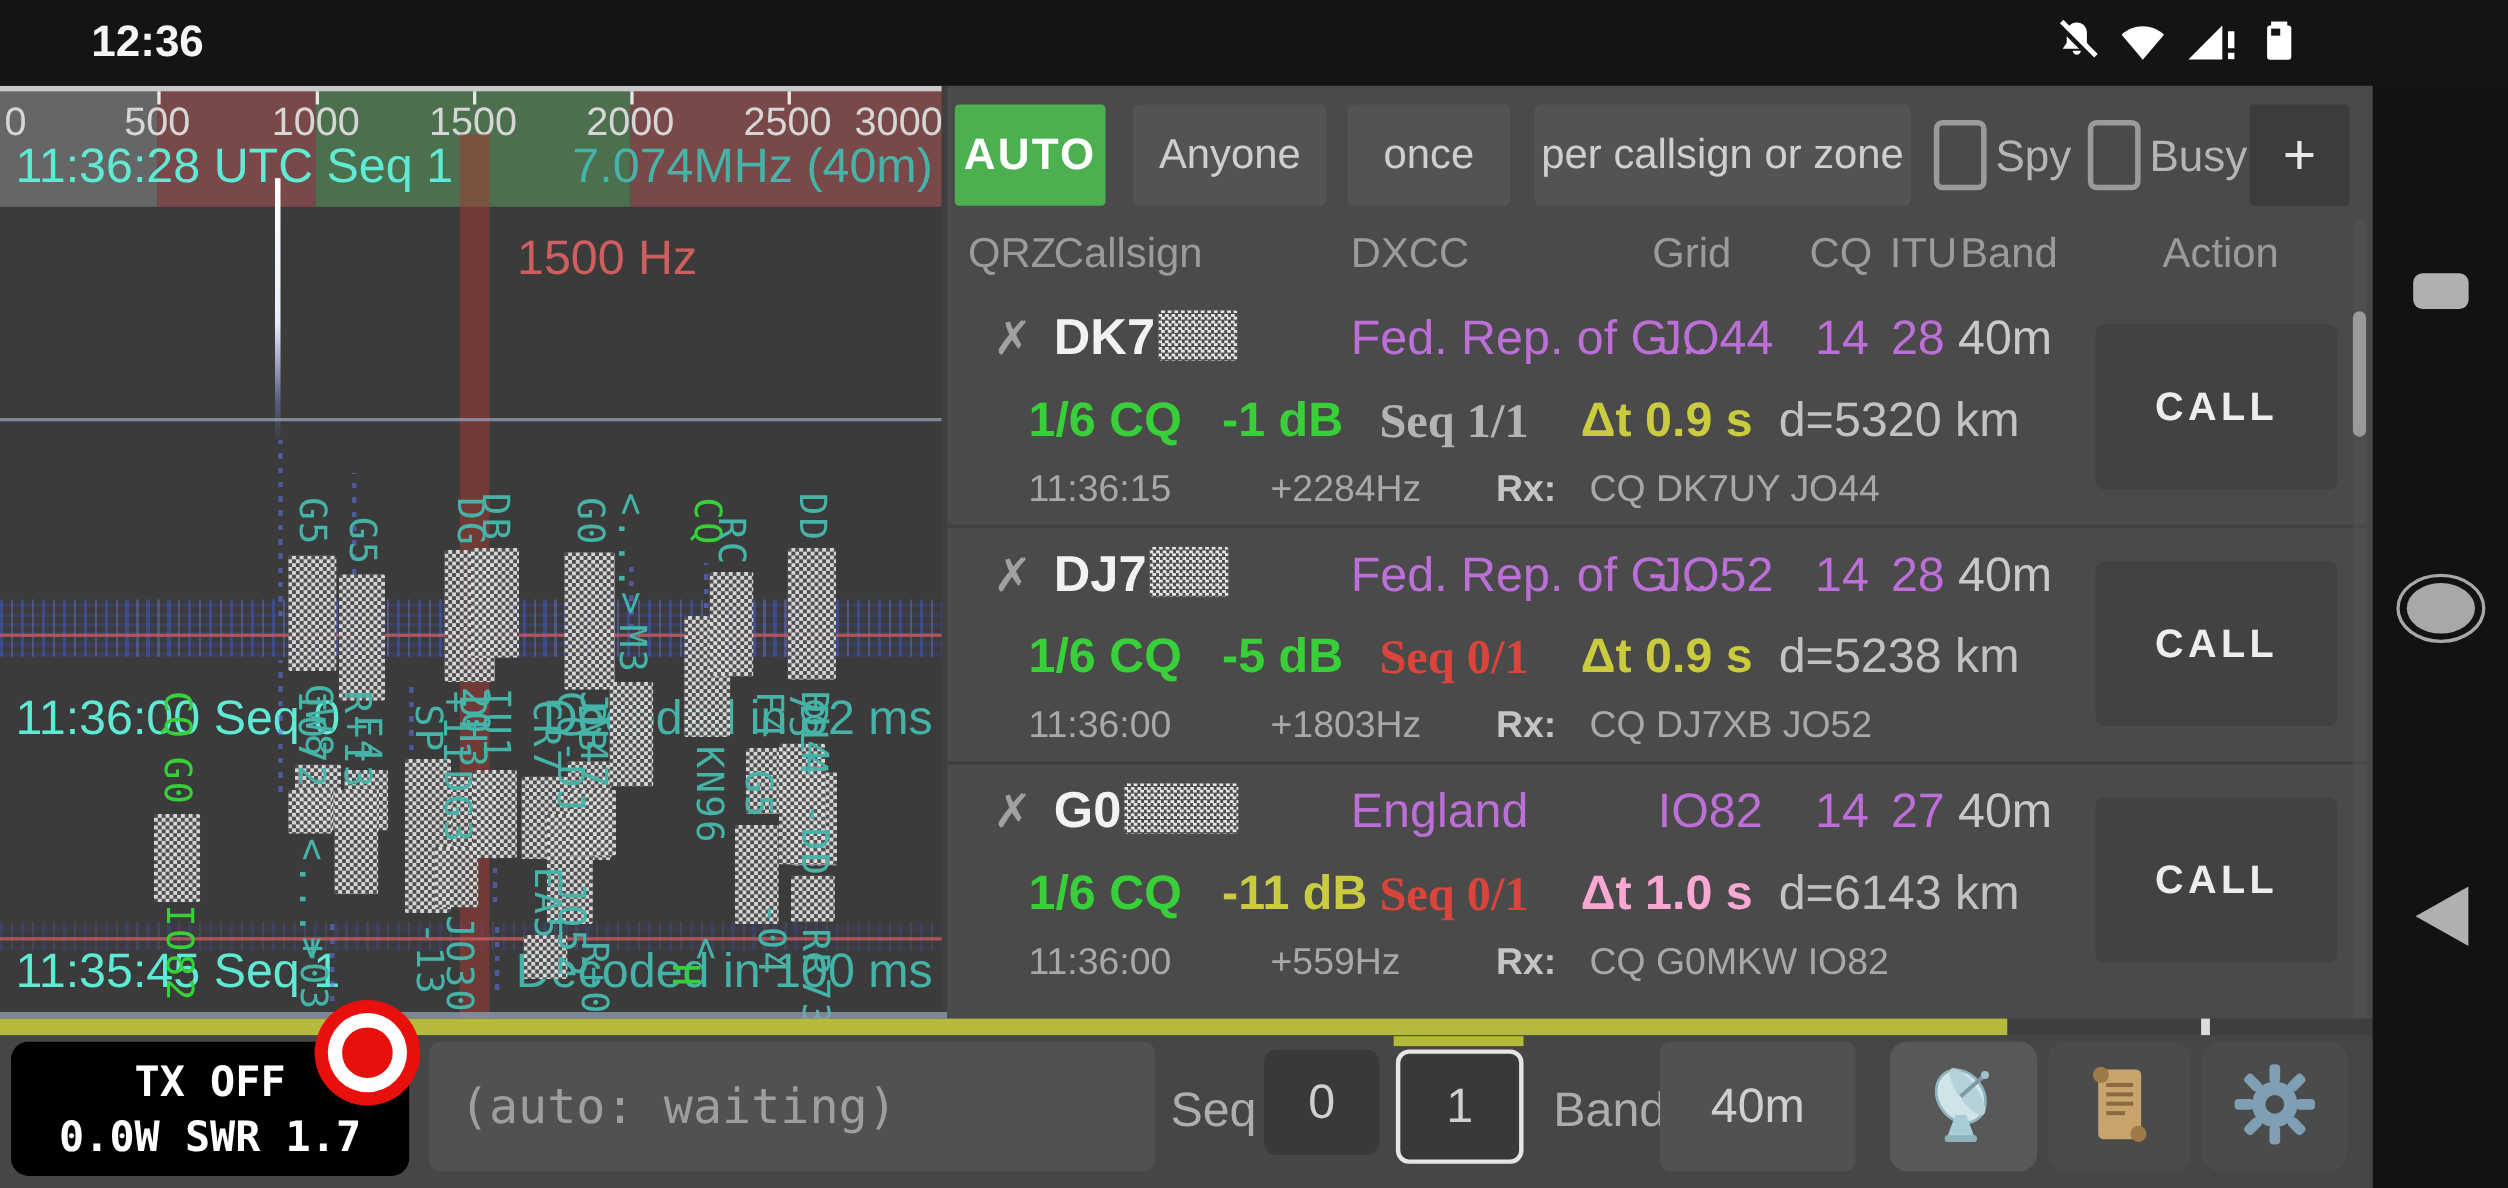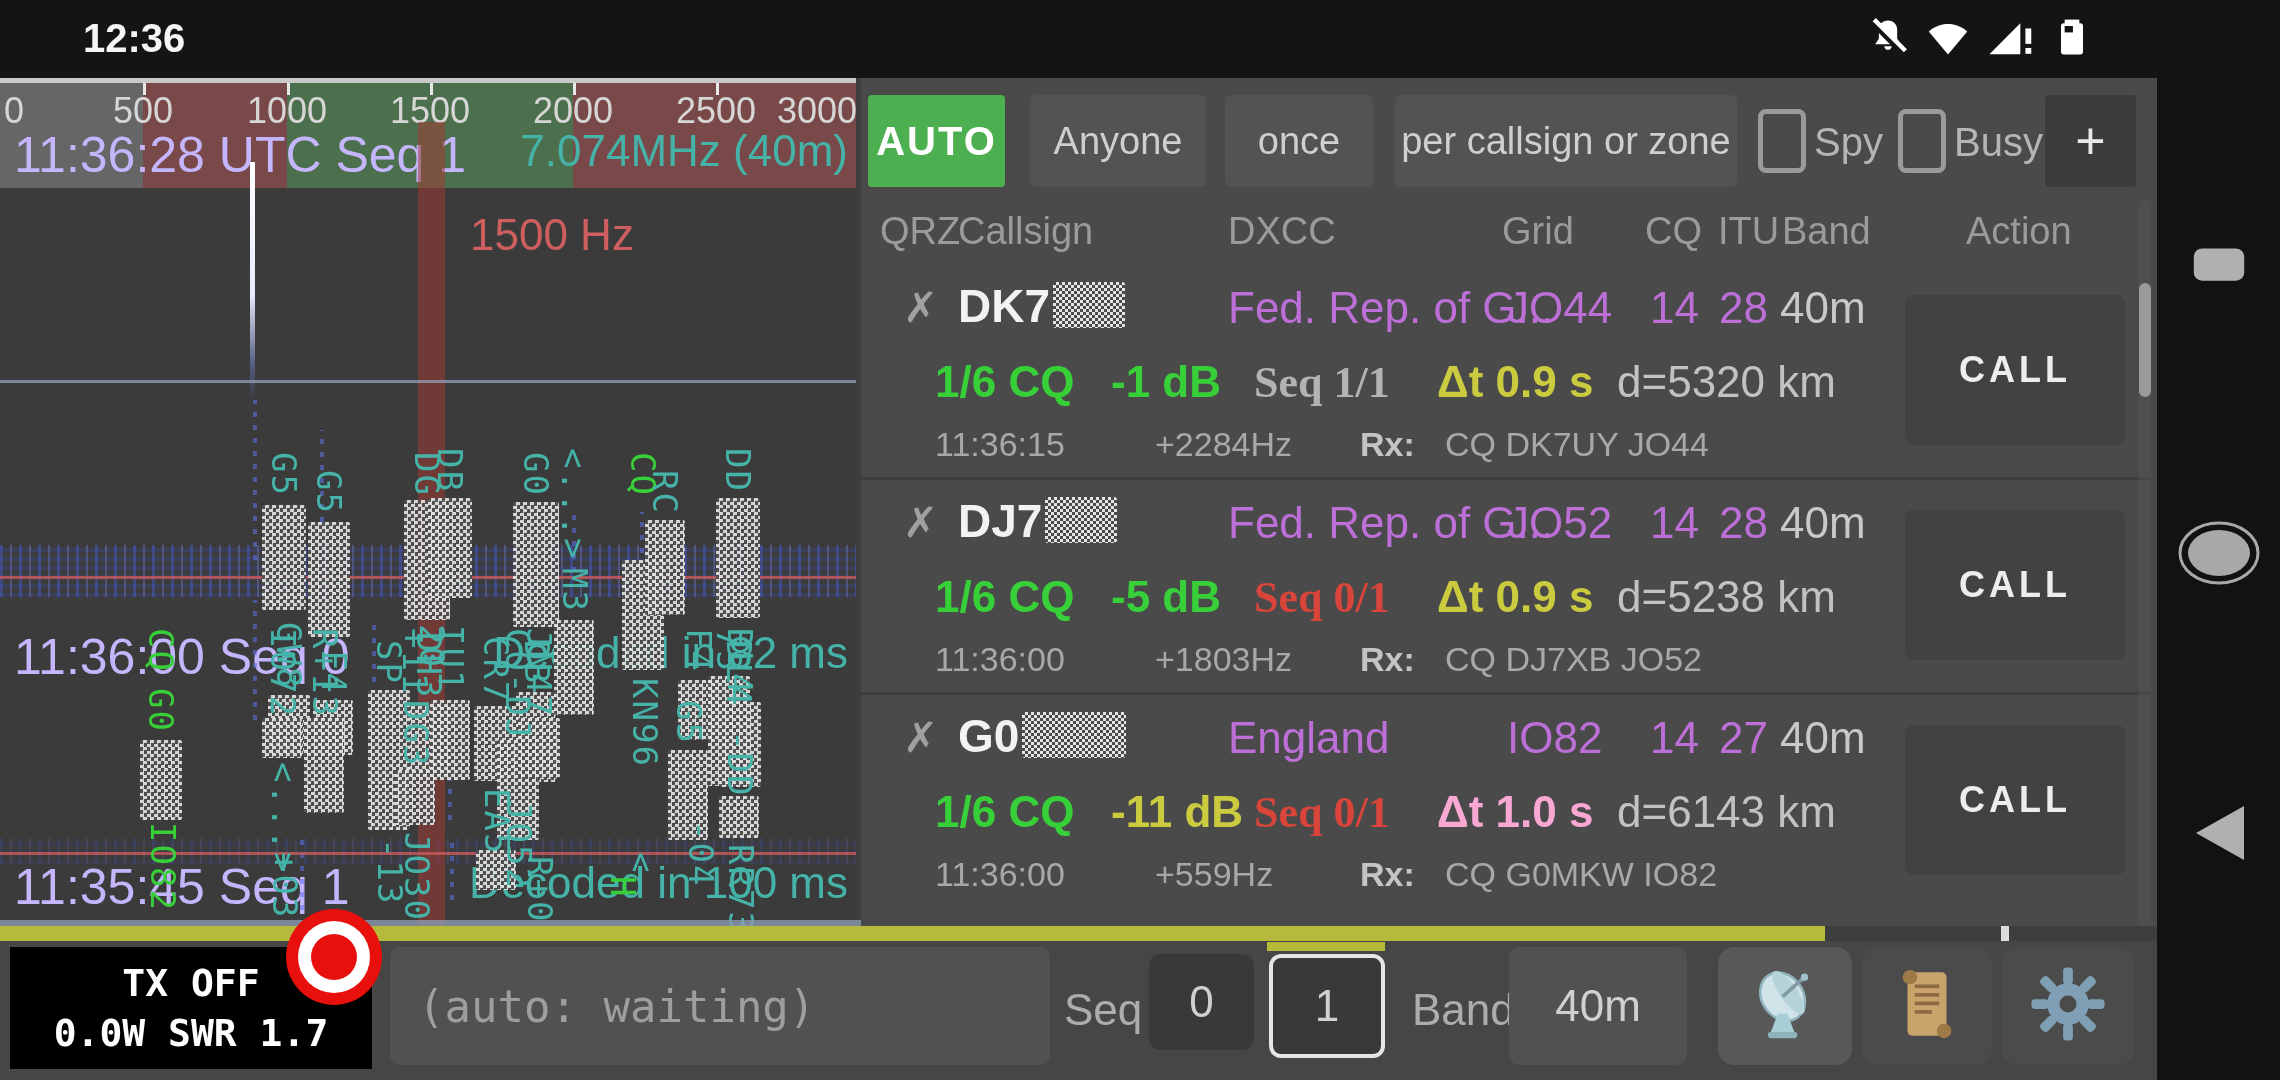--- a/index.html
+++ b/index.html
@@ -17,21 +17,21 @@
   .wf-topline{left:0;top:0;width:861px;height:5px;background:#c9c9c9;}
   .zone{top:0;height:110px;opacity:.95;}
   .z0{left:0;width:143px;background:#686868;}
   .z1{left:143px;width:144px;background:#7c4a4a;}
   .z2{left:287px;width:286px;background:#4d734f;}
   .z3{left:573px;width:288px;background:#7c4a4a;}
   .tick{top:5px;width:3px;height:12px;background:#e8e8e8;}
   .slabel{top:12px;color:#d6d6d6;font-size:36px;transform:translateX(-50%);}
   .slabel.first{transform:none;}
   .slabel.last{transform:translateX(-100%);}
-  .wf-time{color:#c4b5fd;font-size:50px;white-space:nowrap;}
+  .wf-time{color:#5eead4;font-size:44px;white-space:nowrap;}
   .wf-decoded{color:#45b3a8;font-size:44px;white-space:nowrap;right:13px;text-align:right;}
   .wf-txband{left:418px;top:44px;width:27px;height:804px;background:rgba(158,58,52,.55);z-index:3;}
   .wf-txlabel{left:470px;top:132px;color:#cf5f5f;font-size:44px;z-index:4;}
   .wf-whiteline{left:250px;top:84px;width:5px;height:240px;z-index:3;
      background:linear-gradient(180deg,#ffffff 0%,#e8ecff 55%,rgba(130,150,255,.35) 85%,transparent 100%);}
   .sep-gray{left:0;width:861px;height:3px;background:rgba(150,160,185,.75);z-index:3;}
   .sep-red{left:0;width:861px;height:3px;background:rgba(205,90,90,.8);z-index:3;}
   .blue-band{left:0;width:861px;height:52px;opacity:.85;z-index:2;
      background:repeating-linear-gradient(90deg,rgba(70,95,225,.5) 0 3px,transparent 3px 10px,rgba(130,150,255,.35) 10px 12px,transparent 12px 19px),
                 repeating-linear-gradient(0deg,rgba(60,80,200,.25) 0 4px,transparent 4px 9px);}
@@ -86,21 +86,21 @@
   
   .bluegray-line{left:0;top:920px;width:861px;height:6px;background:rgba(140,155,175,.8);z-index:6;}
   .pb-fill{left:0;top:926px;width:1825px;height:15px;background:#b6ba3c;z-index:6;}
   .pb-track{left:1825px;top:926px;width:332px;height:15px;background:#3e3e3e;z-index:6;}
   .pb-tick{left:2001px;top:926px;width:8px;height:15px;background:#dcdcdc;z-index:7;}
   .pb-seg{left:1267px;top:942px;width:118px;height:9px;background:#b6ba3c;z-index:7;}
 
   
   .bottombar{left:0;top:941px;width:2157px;height:139px;background:#464646;z-index:5;}
   .txbox{left:10px;top:947px;width:362px;height:122px;background:#000;z-index:8;
-      display:flex;flex-direction:column;align-items:center;justify-content:center;gap:6px;}
+      display:flex;flex-direction:column;align-items:center;justify-content:center;gap:6px;border-radius:16px;}
   .txbox div{color:#fff;font-size:38px;font-weight:bold;font-family:"DejaVu Sans Mono",monospace;white-space:nowrap;}
   .reccircle{left:286px;top:909px;width:96px;height:96px;border-radius:50%;background:#e8100c;z-index:9;
       display:flex;align-items:center;justify-content:center;}
   .reccircle .ring{width:72px;height:72px;border-radius:50%;background:#fff;display:flex;align-items:center;justify-content:center;}
   .reccircle .dot{width:46px;height:46px;border-radius:50%;background:#e8100c;}
   .autobox{left:390px;top:947px;width:660px;height:118px;background:#515151;border-radius:10px;z-index:6;
       display:flex;align-items:center;}
   .autobox span{margin-left:28px;font-family:"DejaVu Sans Mono",monospace;font-size:44px;color:#9e9e9e;white-space:nowrap;}
   .blabel{top:985px;color:#adadad;font-size:44px;z-index:6;}
   .seqlabel{left:1064px;} .bandlabel{left:1412px;}

